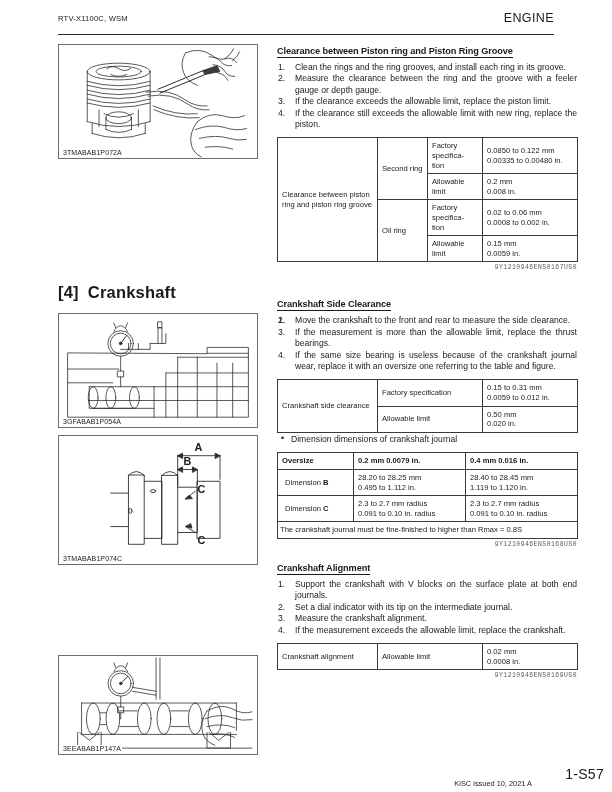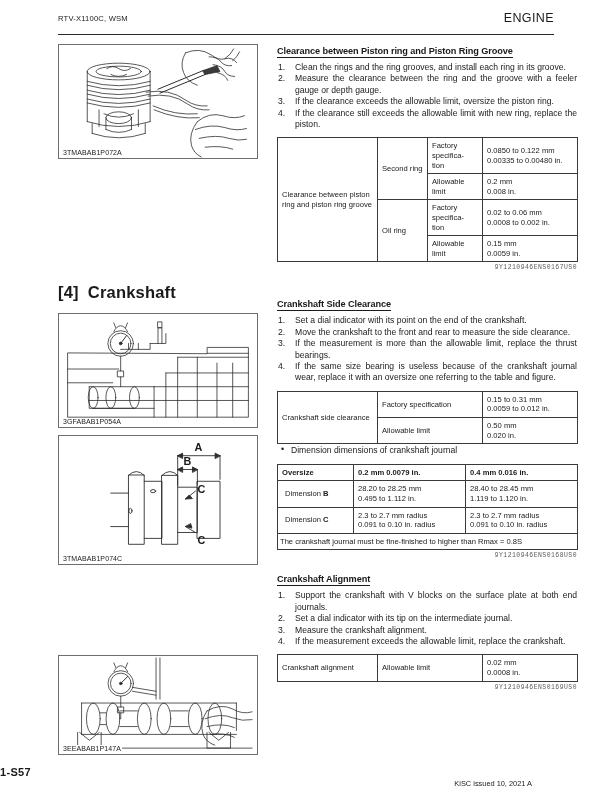--- a/index.html
+++ b/index.html
@@ -172,23 +172,23 @@
     font-weight: bold;
     letter-spacing: .2px;
   }
   .big-head .num { margin-right: 9px; }
 
   
   .foot-page {
     position: absolute;
     left: 0; right: 0;
     top: 766px;
-    text-align: left;
-    font-size: 11px;
-    font-weight: bold;
+    text-align: right;
+    font-size: 14px;
+    font-weight: normal;
     letter-spacing: .3px;
   }
   .foot-right {
     position: absolute;
     right: 72px;
     top: 779px;
     font-size: 7.4px;
     color: #1a1a1a;
   }
 </style>
@@ -405,21 +405,21 @@
     <span class="num">[4]</span><span>Crankshaft</span>
   </div>
 
   <div class="col-right">
 
     <div>
       <div class="sec-title">Clearance between Piston ring and Piston Ring Groove</div>
       <ol class="steps">
         <li><span class="num">1.</span><span>Clean the rings and the ring grooves, and install each ring in its groove.</span></li>
         <li><span class="num">2.</span><span>Measure the clearance between the ring and the groove with a feeler gauge or depth gauge.</span></li>
-        <li><span class="num">3.</span><span>If the clearance exceeds the allowable limit, oversize the piston ring.</span></li>
+        <li><span class="num">3.</span><span>If the clearance exceeds the allowable limit, replace the piston limit.</span></li>
         <li><span class="num">4.</span><span>If the clearance still exceeds the allowable limit with new ring, replace the piston.</span></li>
       </ol>
 
       <table class="spec">
         <colgroup>
             <col style="width:100px">
             <col style="width:50px">
             <col style="width:55px">
             <col style="width:95px">
           </colgroup>
@@ -450,21 +450,21 @@
 0.0059 in.</td>
           </tr>
         </tbody>
       </table>
       <div class="doccode">9Y1210946ENS0167US0</div>
     </div>
 
     <div style="margin-top:22px;">
       <div class="sec-title">Crankshaft Side Clearance</div>
       <ol class="steps">
-        <li><span class="num">1.</span><span>Set a dial indicator with its point on the end of the crankshaft.</span></li>
+        <li><span class="num">1.</span></li>
         <li><span class="num">2.</span><span>Move the crankshaft to the front and rear to measure the side clearance.</span></li>
         <li><span class="num">3.</span><span>If the measurement is more than the allowable limit, replace the thrust bearings.</span></li>
         <li><span class="num">4.</span><span>If the same size bearing is useless because of the crankshaft journal wear, replace it with an oversize one referring to the table and figure.</span></li>
       </ol>
 
       <table class="spec">
         <colgroup>
             <col style="width:100px">
             <col style="width:105px">
             <col style="width:95px">

